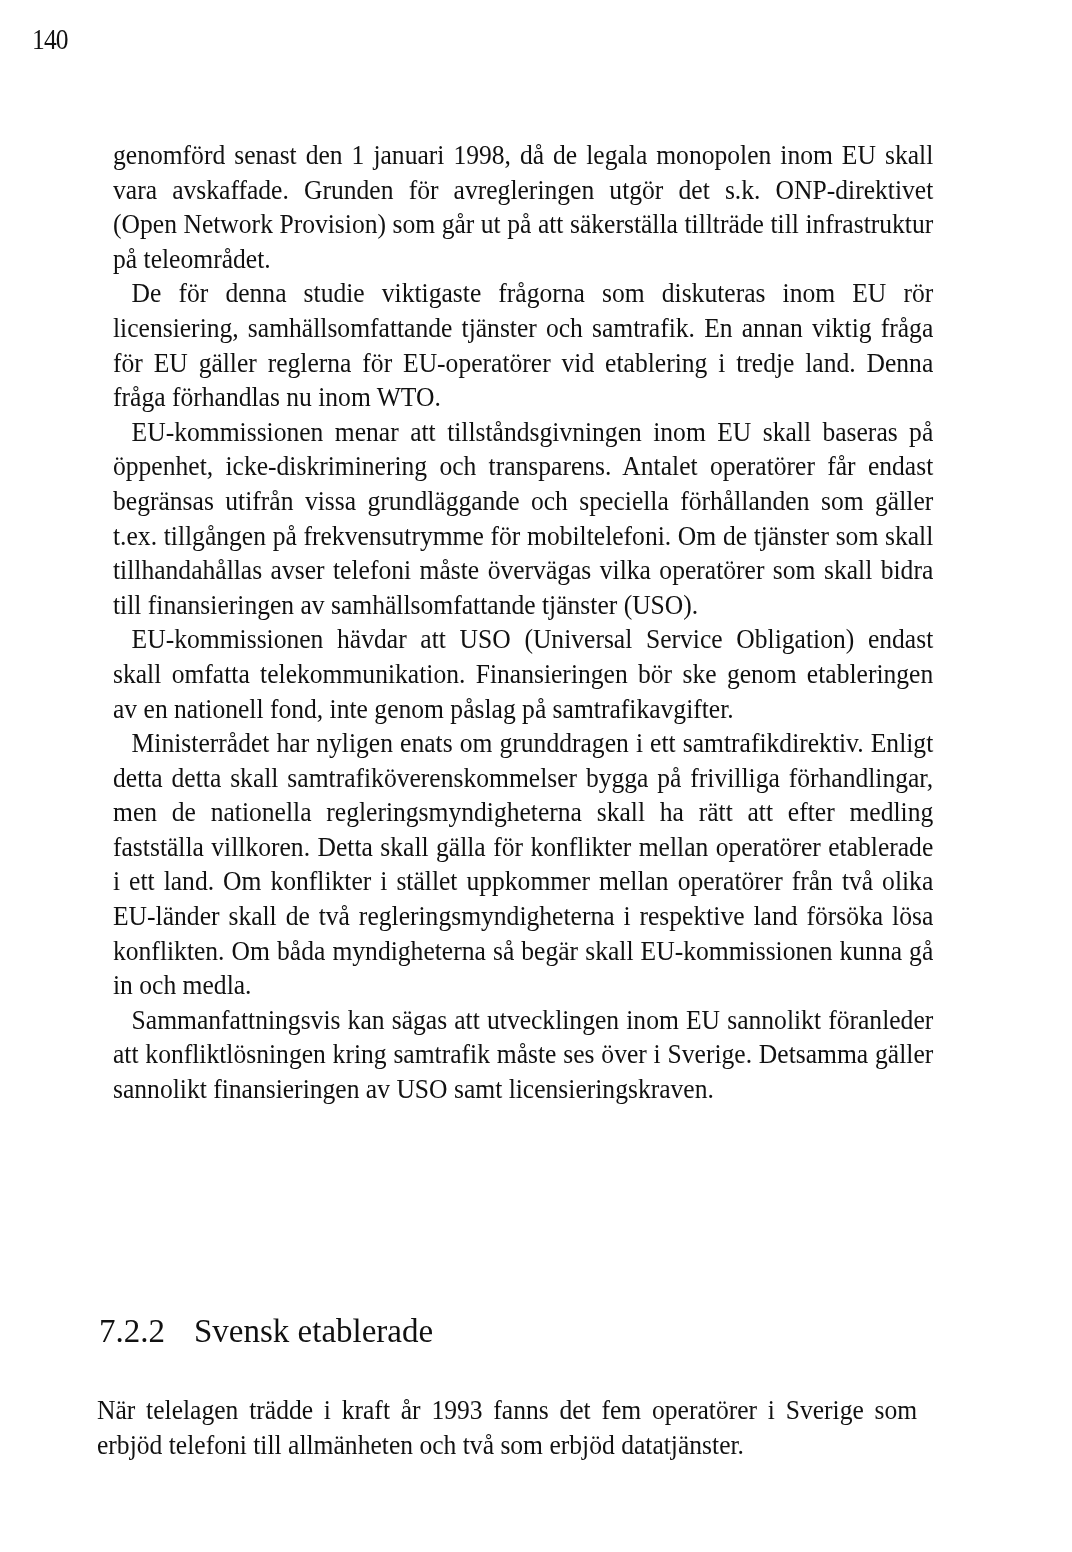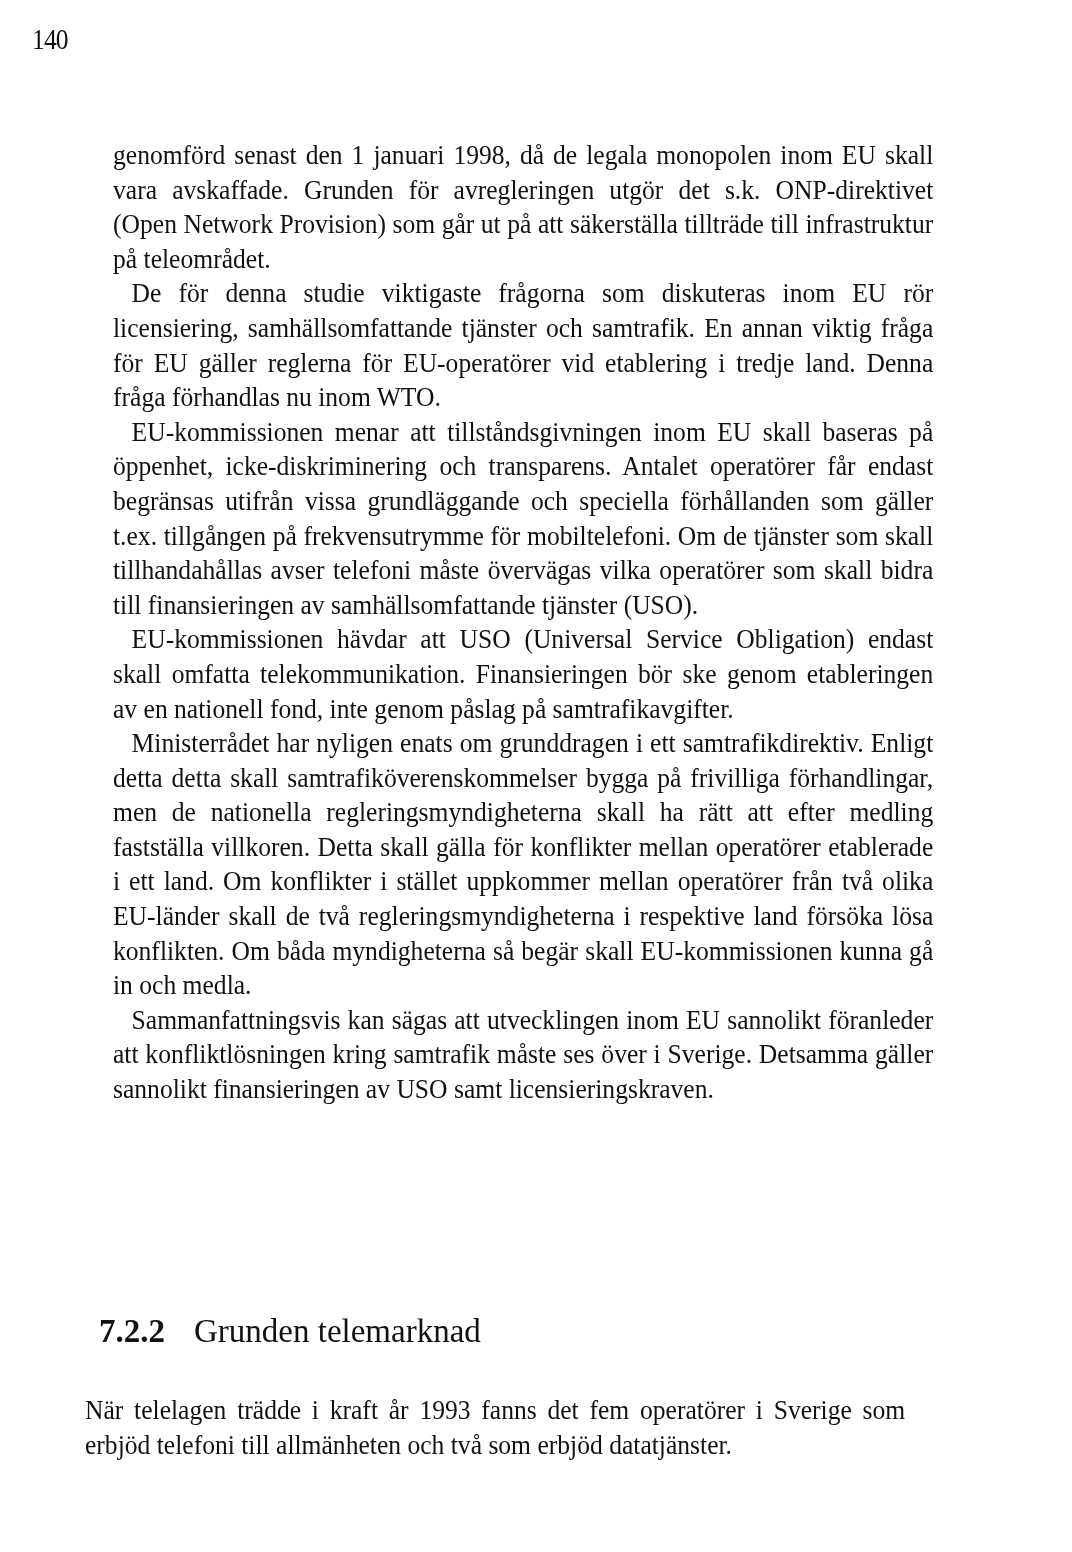--- a/index.html
+++ b/index.html
@@ -43,41 +43,41 @@
   .para.indent { text-indent: 20px; }
   .heading {
     position: absolute;
     left: 99px;
     top: 1313px;
     font-size: 33px;
     margin: 0;
     font-weight: normal;
     white-space: nowrap;
   }
-  .heading .num { display: inline-block; width: 95px; font-weight: bold; }
+  .heading .num { display: inline-block; width: 95px; }
   .tail-text {
     position: absolute;
-    left: 85px;
+    left: 97px;
     top: 1393px;
     width: 822px;
   }
 </style>
 </head>
 <body>
 
 <div class="page-number">140</div>
 
 <div class="body-text">
   <p class="para">genomförd senast den 1 januari 1998, då de legala monopolen inom EU skall vara avskaffade. Grunden för avregleringen utgör det s.k. ONP-direktivet (Open Network Provision) som går ut på att säkerstäl­la tillträde till infrastruktur på teleområdet.</p>
   <p class="para indent">De för denna studie viktigaste frågorna som diskuteras inom EU rör licensiering, samhällsomfattande tjänster och samtrafik. En annan viktig fråga för EU gäller reglerna för EU-operatörer vid etablering i tredje land. Denna fråga förhandlas nu inom WTO.</p>
   <p class="para indent">EU-kommissionen menar att tillståndsgivningen inom EU skall base­ras på öppenhet, icke-diskriminering och transparens. Antalet opera­törer får endast begränsas utifrån vissa grundläggande och speciella förhållanden som gäller t.ex. tillgången på frekvensutrymme för mobiltelefoni. Om de tjänster som skall tillhandahållas avser telefoni måste övervägas vilka operatörer som skall bidra till finansieringen av samhällsomfattande tjänster (USO).</p>
   <p class="para indent">EU-kommissionen hävdar att USO (Universal Service Obligation) endast skall omfatta telekommunikation. Finansieringen bör ske genom etableringen av en nationell fond, inte genom påslag på sam­trafikavgifter.</p>
   <p class="para indent">Ministerrådet har nyligen enats om grunddragen i ett samtrafik­direktiv. Enligt detta detta skall samtrafiköverenskommelser bygga på frivilliga förhandlingar, men de nationella regleringsmyndigheterna skall ha rätt att efter medling fastställa villkoren. Detta skall gälla för konflikter mellan operatörer etablerade i ett land. Om konflikter i stället uppkommer mellan operatörer från två olika EU-länder skall de två regleringsmyndigheterna i respektive land försöka lösa kon­flikten. Om båda myndigheterna så begär skall EU-kommissionen kunna gå in och medla.</p>
   <p class="para indent">Sammanfattningsvis kan sägas att utvecklingen inom EU sannolikt föranleder att konfliktlösningen kring samtrafik måste ses över i Sverige. Detsamma gäller sannolikt finansieringen av USO samt licen­sieringskraven.</p>
 </div>
 
 <h2 class="heading">
-  <span class="num">7.2.2</span><span>Grunden telemarknad</span>
+  <span class="num">7.2.2</span><span>Svensk etablerade</span>
 </h2>
 
 <div class="tail-text">
   <p class="para">När telelagen trädde i kraft år 1993 fanns det fem operatörer i Sverige som erbjöd telefoni till allmänheten och två som erbjöd datatjänster.</p>
 </div>
 
 </body></html>

